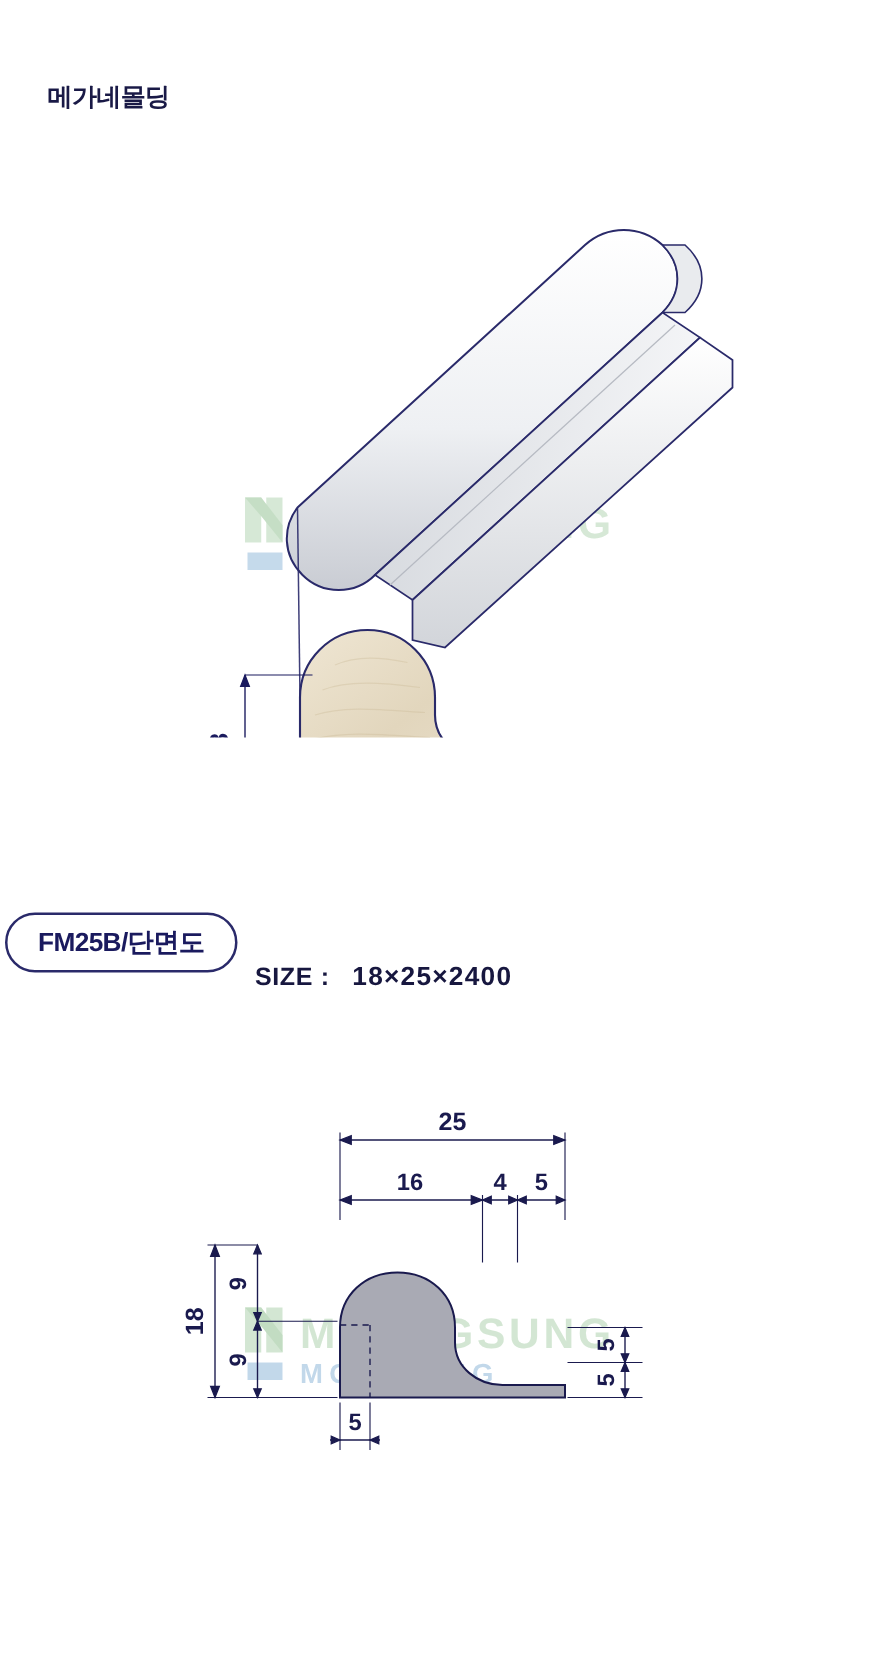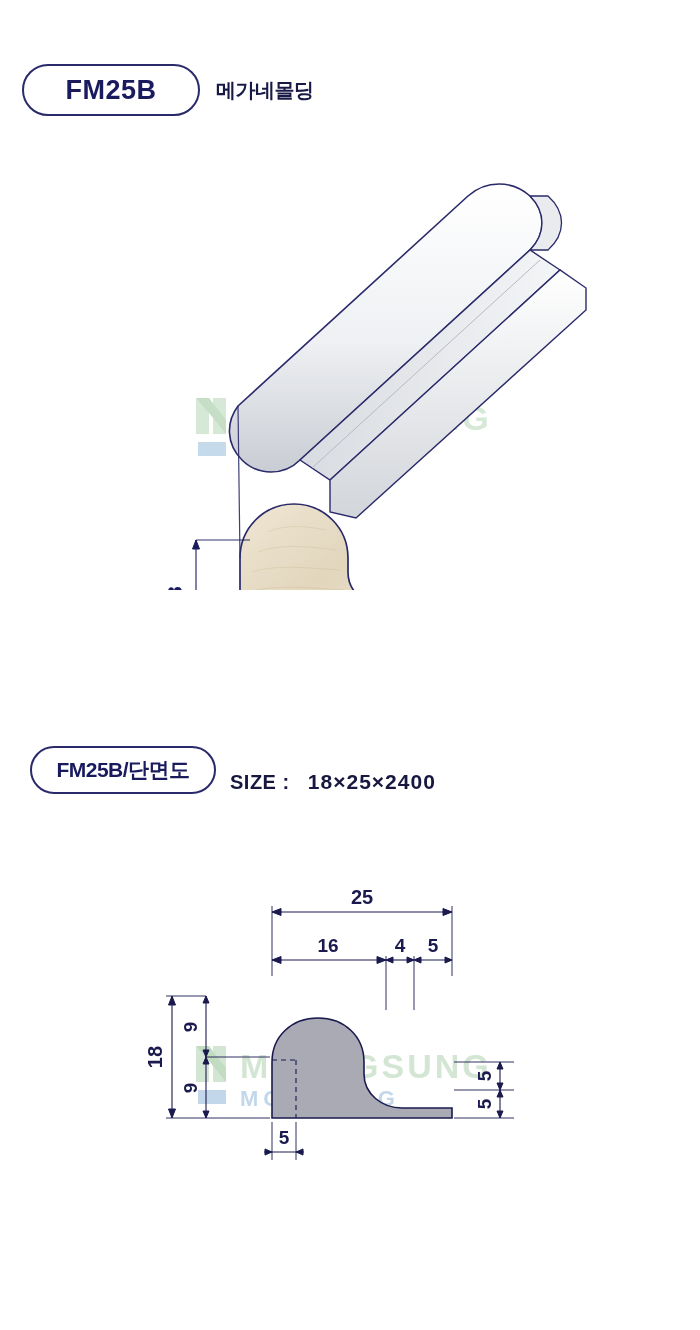--- a/index.html
+++ b/index.html
@@ -45,24 +45,24 @@
   #product-name {
     margin-left: 16px;
     font-size: 20px;
     font-weight: bold;
     color: #191946;
     letter-spacing: -0.5px;
   }
 
   #section-block {
     position: absolute;
-    left: 30px;
+    left: 4px;
     top: 730px;
     display: flex;
-    align-items: flex-end;
+    align-items: flex-start;
   }
   #section-pill {
     width: 186px;
     height: 48px;
     font-size: 21px;
     letter-spacing: -0.5px;
   }
   #size-label {
     margin-left: 14px;
     font-size: 20px;
@@ -87,23 +87,20 @@
   #figure-section { top: 860px; width: 700px; height: 330px; }
 
   svg { display: block; }
 
   .wm-text-main { font-family: "Liberation Sans", sans-serif; font-weight: bold; }
 </style>
 </head>
 <body>
 
 <div id="header-block">
-  <div class="pill" id="code-pill">
-    <span>FM25B</span>
-  </div>
   <div id="product-name">메가네몰딩</div>
 </div>
 
 <div class="figure" id="figure-3d">
   <svg width="700" height="430" viewBox="0 0 700 430" xmlns="http://www.w3.org/2000/svg">
     <defs>
       <linearGradient id="g-top" x1="0" y1="0" x2="0" y2="1">
         <stop offset="0%" stop-color="#ffffff"></stop>
         <stop offset="55%" stop-color="#eef0f3"></stop>
         <stop offset="100%" stop-color="#c9ccd3"></stop>

